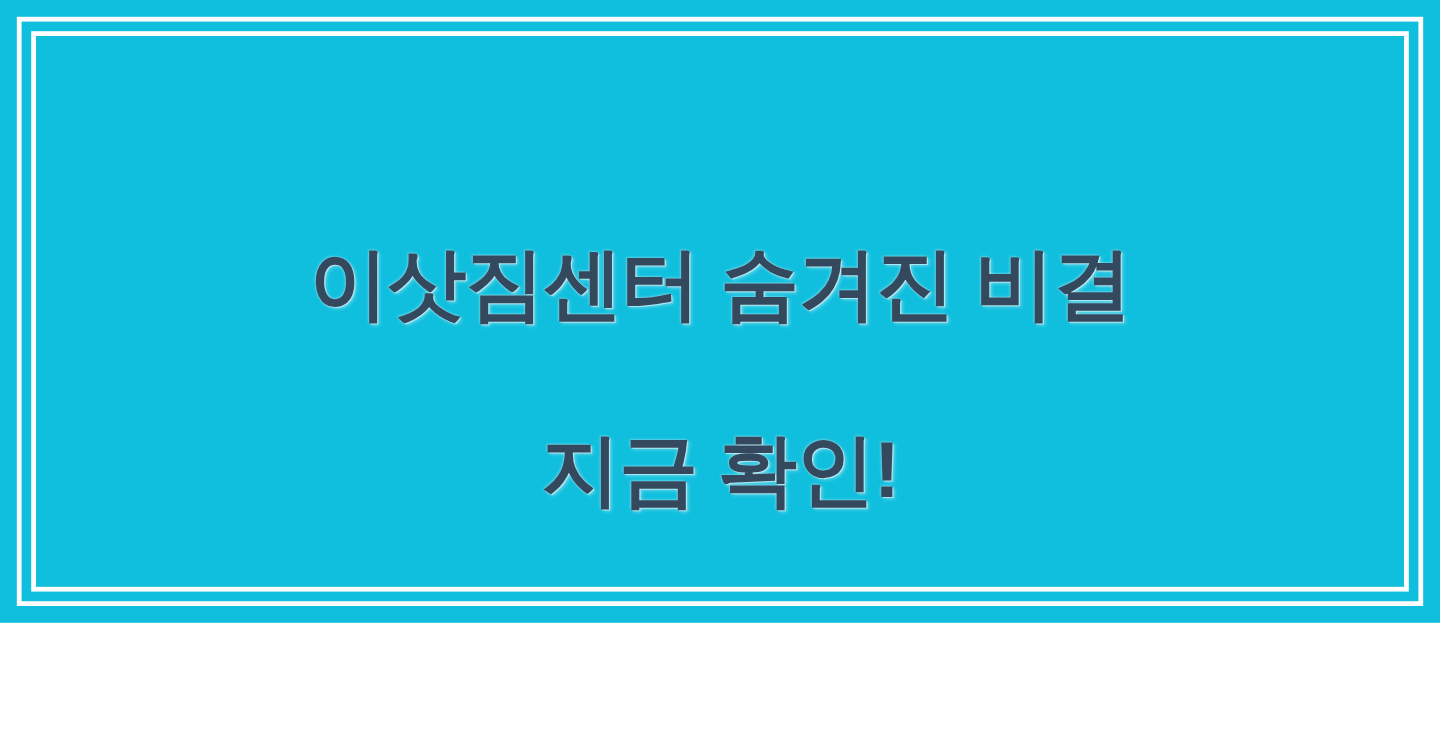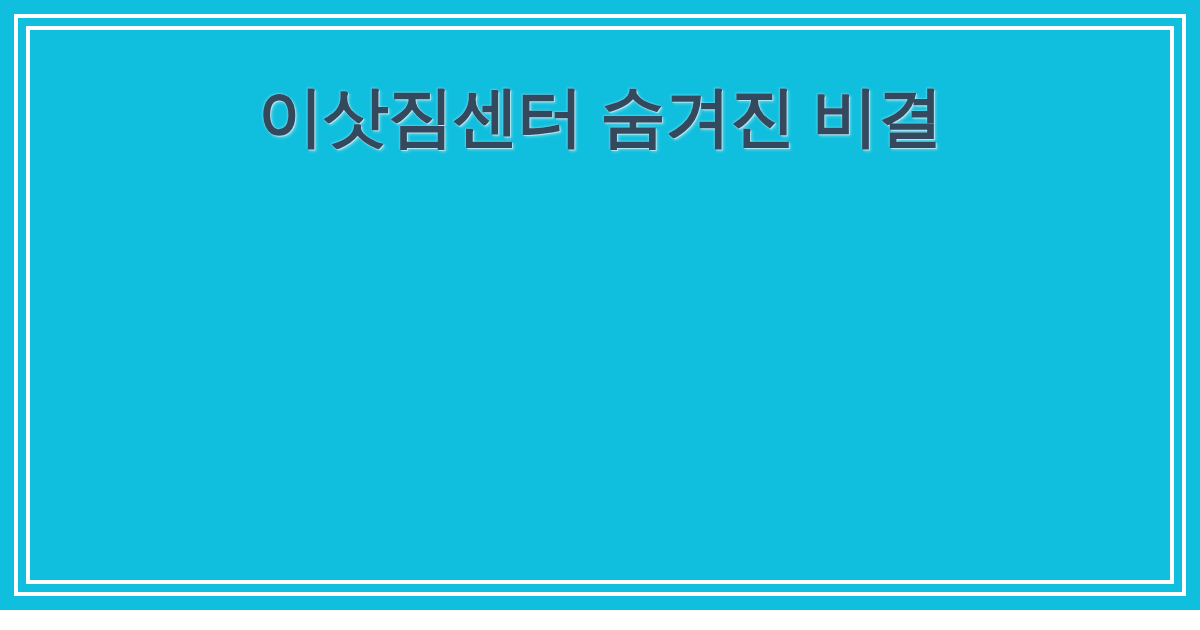--- a/index.html
+++ b/index.html
@@ -10,25 +10,25 @@
   body {
     width: 1200px;
     height: 630px;
     overflow: hidden;
     font-family: "Liberation Sans", "DejaVu Sans", sans-serif;
   }
 
   #banner {
     position: relative;
     width: 1200px;
-    height: 610px;
+    height: 519px;
     background: #10bfde;
     box-sizing: border-box;
     display: flex;
-    align-items: flex-start;
+    align-items: flex-end;
     justify-content: center;
   }
 
   
   .frame {
     position: absolute;
     box-sizing: border-box;
     border-style: solid;
     border-color: #ffffff;
     pointer-events: none;
@@ -78,16 +78,17 @@
 <body>
 
 <div id="banner">
 
   <div class="frame frame-outer"></div>
   <div class="frame frame-inner"></div>
 
   <div class="headline-wrap">
     <h1 class="headline">
       <span class="line">이삿짐센터 숨겨진 비결</span>
+      <span class="line">지금 확인!</span>
     </h1>
   </div>
 
 </div>
 
 </body></html>

